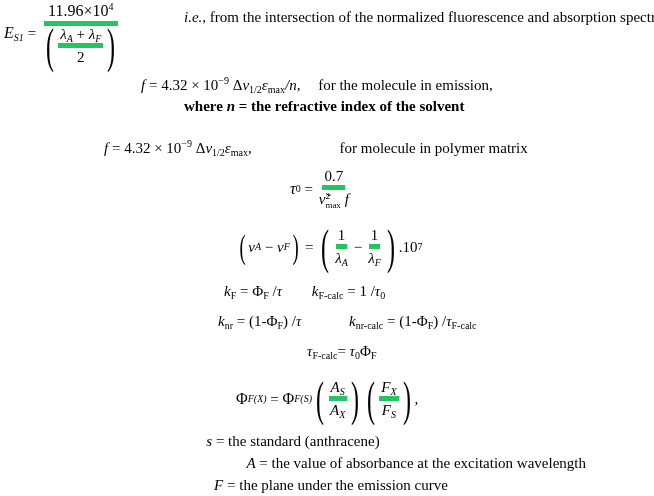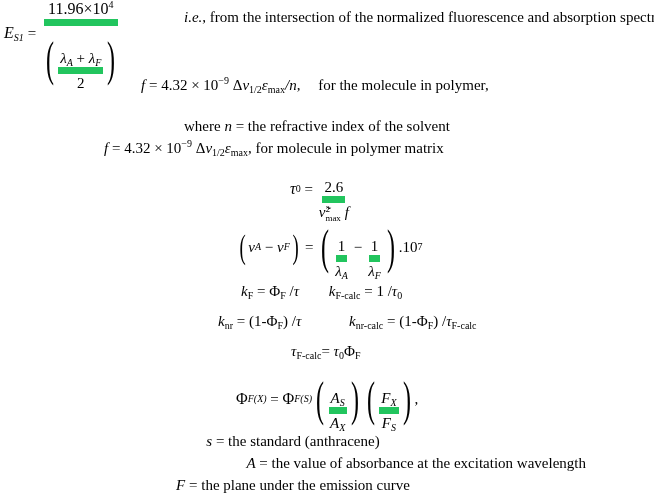--- a/index.html
+++ b/index.html
@@ -7,21 +7,21 @@
     width: 654px; height: 496px; position: relative; overflow: hidden;
     font-family: "Liberation Serif", "DejaVu Serif", serif;
     color: #000; font-size: 15px;
   }
   .abs { position: absolute; white-space: nowrap; }
   .i { font-style: italic; }
   sub, sup { font-size: 10px; line-height: 0; }
   sub { vertical-align: -3px; }
   sup { vertical-align: 6px; }
   .frac { display: inline-flex; flex-direction: column; align-items: center; vertical-align: middle; }
-  .frac .num { padding: 0 2px; border-bottom: 7px solid #22c55e; line-height: 17px; margin-top: 24px; }
+  .frac .num { padding: 0 2px; border-bottom: 5px solid #22c55e; line-height: 17px; }
   .frac .den { padding: 0 2px; line-height: 18px; }
   .paren { font-size: 34px; line-height: 30px; vertical-align: middle; transform: scaleX(0.55); display: inline-block; }
   .paren-big { font-size: 48px; line-height: 40px; vertical-align: middle; transform: scaleX(0.5); display: inline-block; }
   .center-line { left: 0; width: 586px; text-align: center; }
 </style>
 </head>
 <body>
 
 <div class="abs" style="left:4px; top:2px; height:62px; display:flex; align-items:center;">
   <span class="i" style="font-size:16px;"><span>E</span><sub>S1</sub></span>
@@ -37,38 +37,38 @@
       <span class="paren-big">)</span>
     </span>
   </span>
 </div>
 <div class="abs" style="left:184px; top:9px;">
   <span class="i">i.e.</span><span>, from the intersection of the normalized fluorescence and absorption spectra</span>
 </div>
 
 <div class="abs" style="left:141px; top:77px;">
   <span class="i">f</span><span> = 4.32 × 10</span><sup>−9</sup><span> Δ</span><span class="i">ν</span><sub>1/2</sub><span class="i">ε</span><sub>max</sub><span class="i">/n</span><span>,</span>
-  <span style="margin-left:14px;">for the molecule in polymer,</span>
+  <span style="margin-left:14px;">for the molecule in emission,</span>
 </div>
 
-<div class="abs" style="left:184px; top:118px;">
+<div class="abs" style="left:184px; top:98px;font-weight:bold;">
   <span>where </span><span class="i">n</span><span> = the refractive index of the solvent</span>
 </div>
 
 <div class="abs" style="left:104px; top:140px;">
   <span class="i">f</span><span> = 4.32 × 10</span><sup>−9</sup><span> Δ</span><span class="i">ν</span><sub>1/2</sub><span class="i">ε</span><sub>max</sub><span>,</span>
-  <span style="">for molecule in polymer matrix</span>
+  <span style="margin-left:84px;">for molecule in polymer matrix</span>
 </div>
 
 <div class="abs" style="left:290px; top:166px; display:flex; align-items:center; height:46px;">
   <span class="i" style="font-size:16px;">τ</span>
     <sub>0</sub>
   <span style="white-space:pre;"> = </span>
   <span class="frac">
-    <span class="num">2.6</span>
+    <span class="num">0.7</span>
     <span class="den i"><span>ν̃</span><span style="display:inline-flex; flex-direction:column; vertical-align:middle; font-style:normal; font-size:9px; line-height:9px;">
           <span>2</span>
           <span>max</span>
         </span> <span>f</span></span>
   </span>
 </div>
 
 <div class="abs" style="left:237px; top:222px; display:flex; align-items:center; height:50px;">
   <span class="paren">(</span>
   <span class="i">ν</span>
@@ -86,33 +86,33 @@
   <span style="margin:0 4px;">−</span>
   <span class="frac">
       <span class="num">1</span>
       <span class="den i"><span>λ</span><sub>F</sub></span>
     </span>
   <span class="paren-big">)</span>
   <span>.10</span>
     <sup>7</sup>
 </div>
 
-<div class="abs" style="left:241px; top:283px;">
+<div class="abs" style="left:224px; top:283px;">
   <span class="i">k</span><sub>F</sub><span> = Φ</span><sub>F</sub><span> /</span><span class="i">τ</span>
   <span style="margin-left:26px;"></span>
   <span class="i">k</span><sub>F-calc</sub><span> = 1 /</span><span class="i">τ</span><sub>0</sub>
 </div>
 
 <div class="abs" style="left:186px; top:313px;margin-left:32px;">
   <span class="i">k</span><sub>nr</sub><span> = (1-Φ</span><sub>F</sub><span>) /</span><span class="i">τ</span>
   <span style="margin-left:44px;"></span>
   <span class="i">k</span><sub>nr-calc</sub><span> = (1-Φ</span><sub>F</sub><span>) /</span><span class="i">τ</span><sub>F-calc</sub>
 </div>
 
-<div class="abs" style="left:291px; top:343px;">
+<div class="abs" style="left:307px; top:343px;">
   <span class="i">τ</span><sub>F-calc</sub><span style="white-space:pre;">= </span><span class="i">τ</span><sub>0</sub><span>Φ</span><sub>F</sub>
 </div>
 
 <div class="abs" style="left:236px; top:374px; display:flex; align-items:center; height:50px;">
   <span style="font-size:16px;">Φ</span>
     <sub class="i">F(X)</sub>
   <span style="white-space:pre;"> = </span>
   <span style="font-size:16px;">Φ</span>
     <sub class="i">F(S)</sub>
   <span class="paren-big">(</span>
@@ -129,15 +129,15 @@
   <span class="paren-big">)</span>
   <span>,</span>
 </div>
 
 <div class="abs center-line" style="top:433px;">
   <span class="i">s</span><span> = the standard (anthracene)</span>
 </div>
 <div class="abs center-line" style="top:455px;text-align:right;">
   <span class="i">A</span><span> = the value of absorbance at the excitation wavelength</span>
 </div>
-<div class="abs center-line" style="top:477px;">
+<div class="abs center-line" style="top:477px;margin-left:38px;">
   <span class="i">F</span><span> = the plane under the emission curve</span>
 </div>
 
 </body></html>

